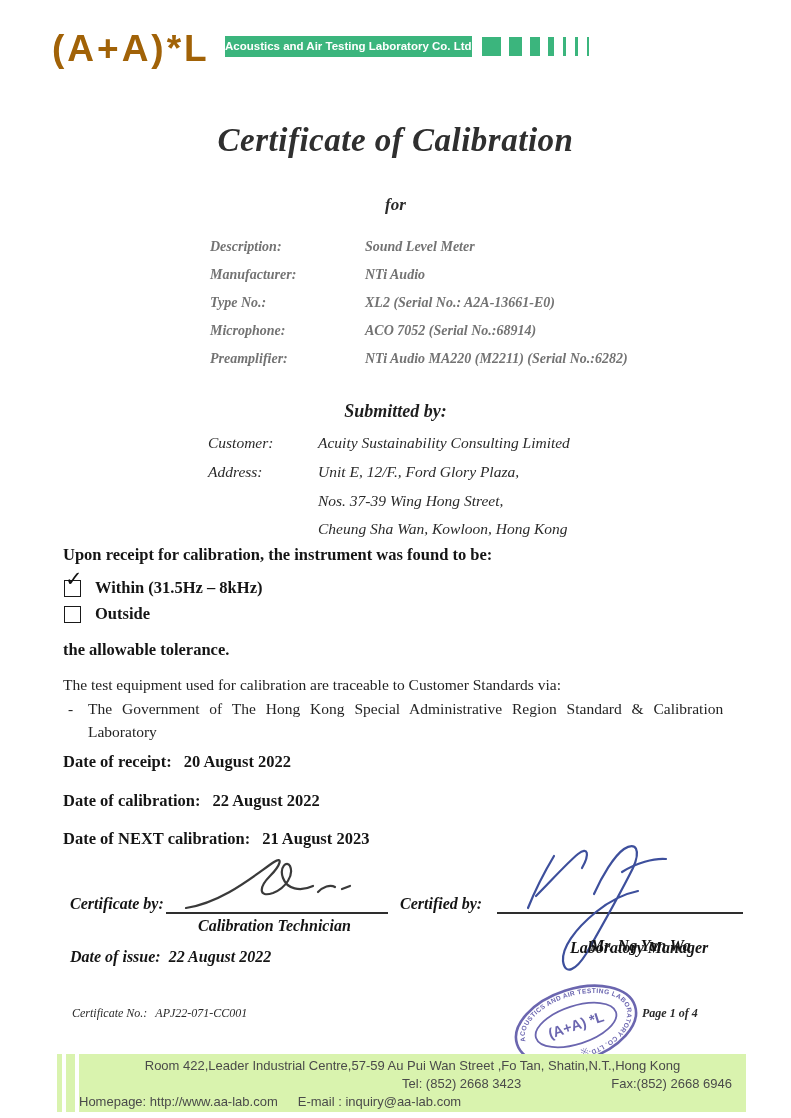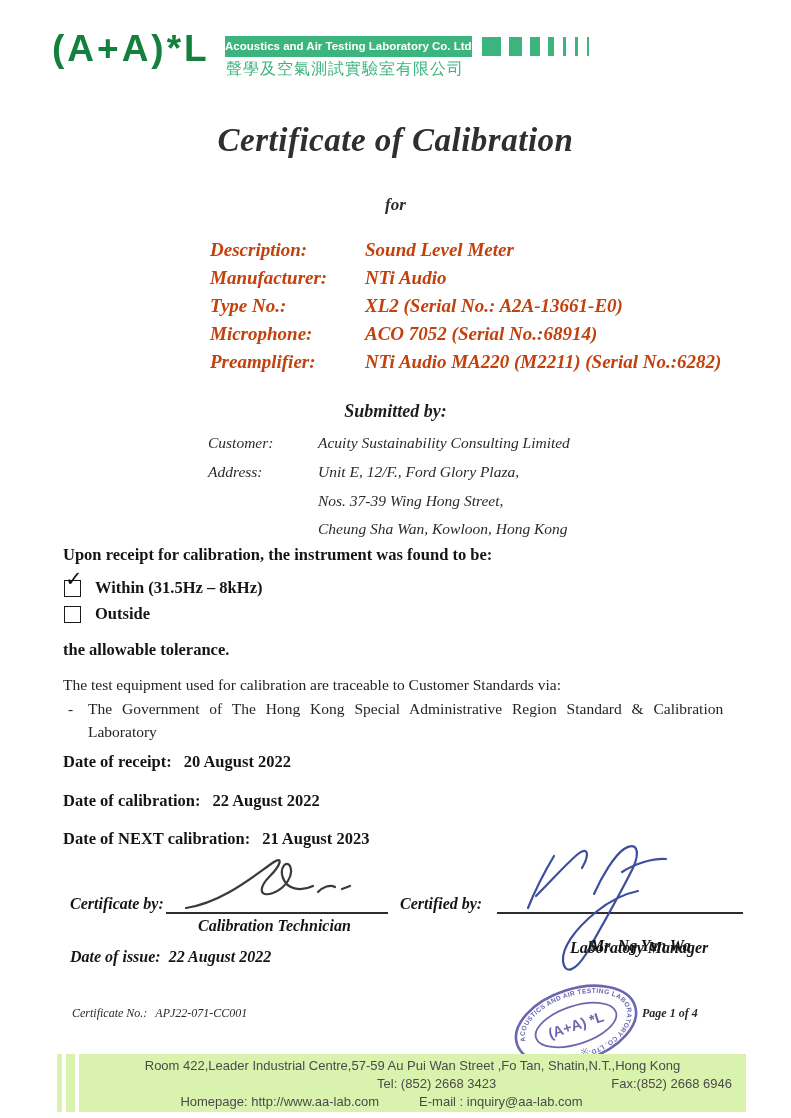--- a/index.html
+++ b/index.html
@@ -9,21 +9,21 @@
     background:#ffffff; overflow:hidden;
     font-family:"Liberation Serif", serif; color:#222;
   }
   .abs { position:absolute; }
 
   
   .logo {
     left:52px; top:28px;
     font-family:"Liberation Sans", sans-serif;
     font-weight:bold; font-size:37px; letter-spacing:3px;
-    color:#15803d; white-space:nowrap;
+    color:#a16207; white-space:nowrap;
   }
   .banner {
     left:225px; top:36px; width:247px; height:21px;
     background:#3bb57d; color:#ffffff;
     font-family:"Liberation Sans", sans-serif;
     font-weight:bold; font-size:11.5px; line-height:21px;
     text-align:center; white-space:nowrap;
   }
   .bars { left:482px; top:37px; height:19px; display:flex; align-items:stretch; }
   .bars span { background:#3bb57d; display:block; }
@@ -45,21 +45,21 @@
     left:0; top:122px; width:791px; text-align:center;
     font-style:italic; font-weight:bold; font-size:33px;
     color:#2f2f2f; letter-spacing:0.5px;
   }
   .for-label {
     left:0; top:195px; width:791px; text-align:center;
     font-style:italic; font-weight:bold; font-size:17px; color:#2b2b2b;
   }
 
   
-  .inst { left:210px; top:239px; width:540px; font-style:italic; font-weight:bold; font-size:19px; color:#c2410c; }
+  .inst { left:210px; top:239px; width:540px; font-style:italic; font-weight:bold; font-size:14px; color:#737373; }
   .inst .row { display:flex; height:28px; align-items:flex-start; }
   .inst .lab { width:155px; flex:0 0 155px; }
   .inst .val { white-space:nowrap; }
 
   
   .submitted-heading {
     left:0; top:401px; width:791px; text-align:center;
     font-style:italic; font-weight:bold; font-size:18px; color:#1e1e1e;
   }
   .sub { font-style:italic; font-size:15.5px; color:#2a2a2a; white-space:nowrap; }
@@ -124,42 +124,41 @@
   .footer-stripe { top:1054px; height:58px; background:#d9f3ae; }
   .fs1 { left:57px; width:5px; }
   .fs2 { left:66px; width:9px; }
   .footer-bar {
     left:79px; top:1054px; width:667px; height:58px;
     background:#d9f3ae; color:#4a4a4a;
     font-family:"Liberation Sans", sans-serif; font-size:13px;
     padding-top:3px;
   }
   .footer-bar .l1 { text-align:center; line-height:18px; white-space:nowrap; }
-  .footer-bar .l2 { display:flex; justify-content:flex-end; gap:115px; padding-right:14px; line-height:18px; }
-  .footer-bar .l3 { display:flex; justify-content:center; gap:40px; padding-right:62px; line-height:18px; }
+  .footer-bar .l2 { display:flex; justify-content:flex-end; gap:90px; padding-right:14px; line-height:18px; }
+  .footer-bar .l3 { display:flex; justify-content:flex-start; gap:20px; padding-right:62px; line-height:18px; }
 
   svg text { font-family:"Liberation Sans", sans-serif; }
 </style>
 </head>
 <body>
 
 <div class="page">
 
   <div class="abs logo">(A+A)*L</div>
   <div class="abs banner">Acoustics and Air Testing Laboratory Co. Ltd.</div>
   <div class="abs bars">
     <span></span>
       <span></span>
       <span></span>
       <span></span>
       <span></span>
       <span></span>
       <span></span>
   </div>
-  <div class="abs chinese">聲學及空氣測試實驗室有限公司</div>
 
   <div class="abs title">Certificate of Calibration</div>
   <div class="abs for-label">for</div>
 
   <div class="abs inst">
     <div class="row">
       <span class="lab">Description:</span>
       <span class="val">Sound Level Meter</span>
     </div>
     <div class="row">

